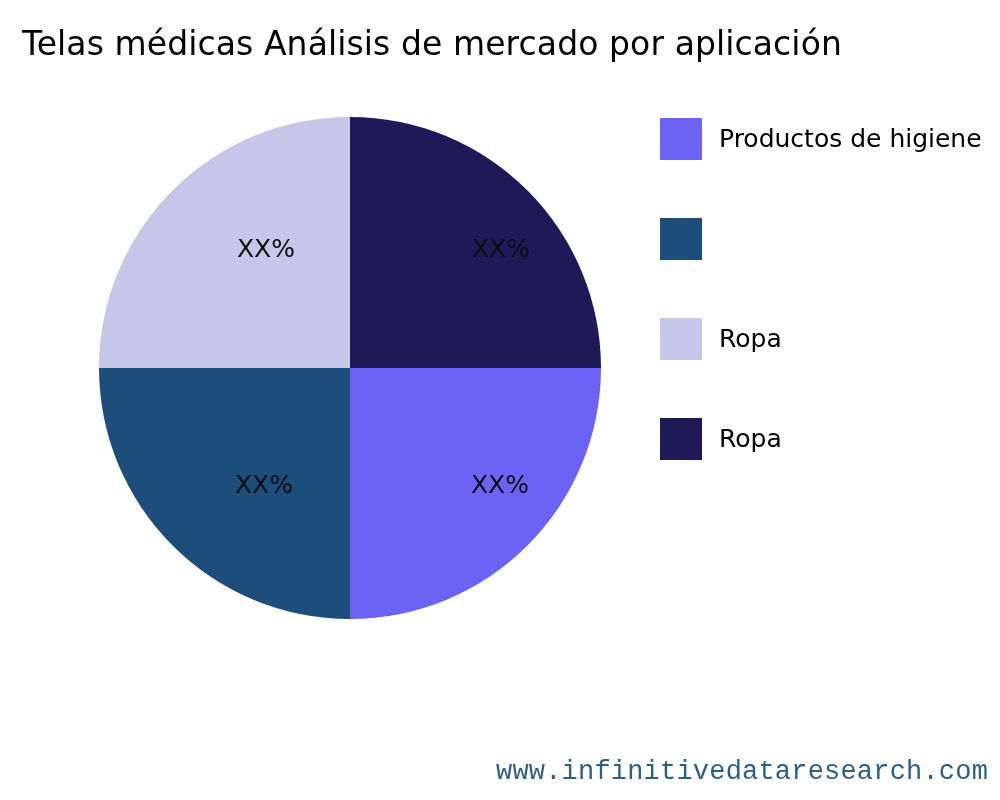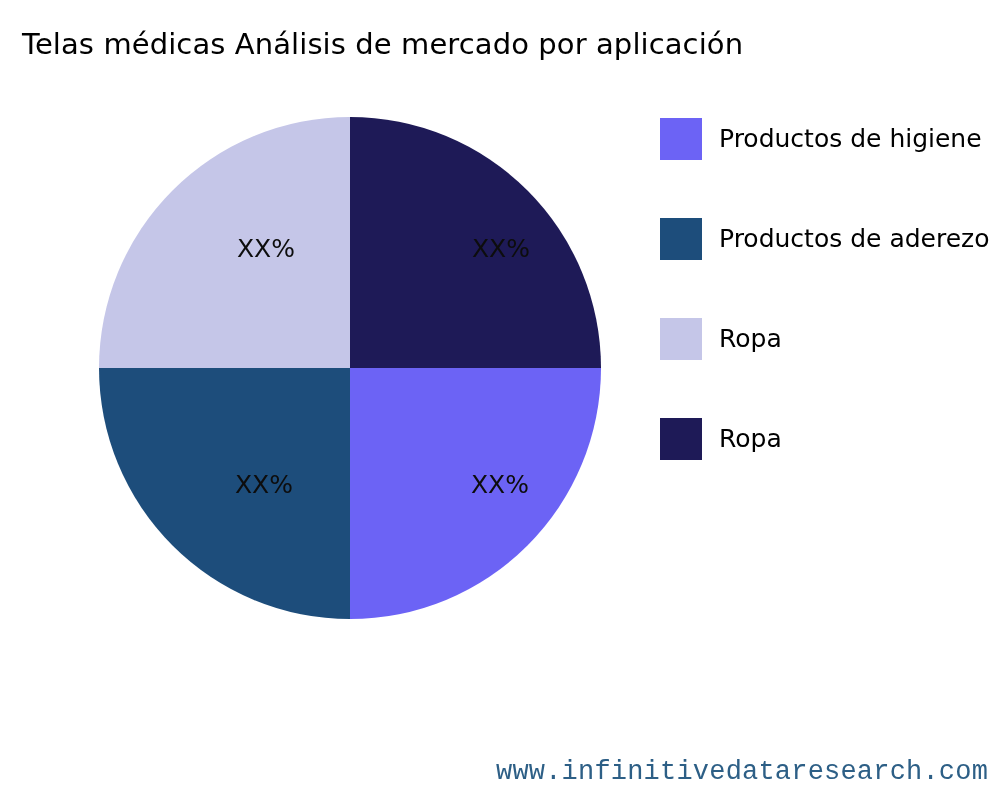--- a/index.html
+++ b/index.html
@@ -21,21 +21,21 @@
     left: 0; top: 0;
     width: 1000px;
     height: 800px;
   }
 
   
   #chart-title {
     position: absolute;
     left: 22px;
     top: 26px;
-    font-size: 29px;
+    font-size: 33px;
     line-height: 36px;
     color: #000000;
     white-space: nowrap;
     letter-spacing: 0.1px;
   }
 
   
   #pie-area {
     position: absolute;
     left: 98px;
@@ -119,21 +119,20 @@
     </svg>
   </div>
 
   <div id="legend">
     <div class="legend-row" style="top:0px;">
       <span class="legend-swatch" style="background: rgb(108, 99, 245);"></span>
       <span class="legend-label">Productos de higiene</span>
     </div>
     <div class="legend-row" style="top:100px;">
       <span class="legend-swatch" style="background: rgb(29, 77, 123);"></span>
-      <span class="legend-label">Productos de aderezo</span>
     </div>
     <div class="legend-row" style="top:200px;">
       <span class="legend-swatch" style="background: rgb(197, 198, 232);"></span>
       <span class="legend-label">Ropa</span>
     </div>
     <div class="legend-row" style="top:300px;">
       <span class="legend-swatch" style="background: rgb(30, 26, 87);"></span>
       <span class="legend-label">Ropa</span>
     </div>
   </div>

